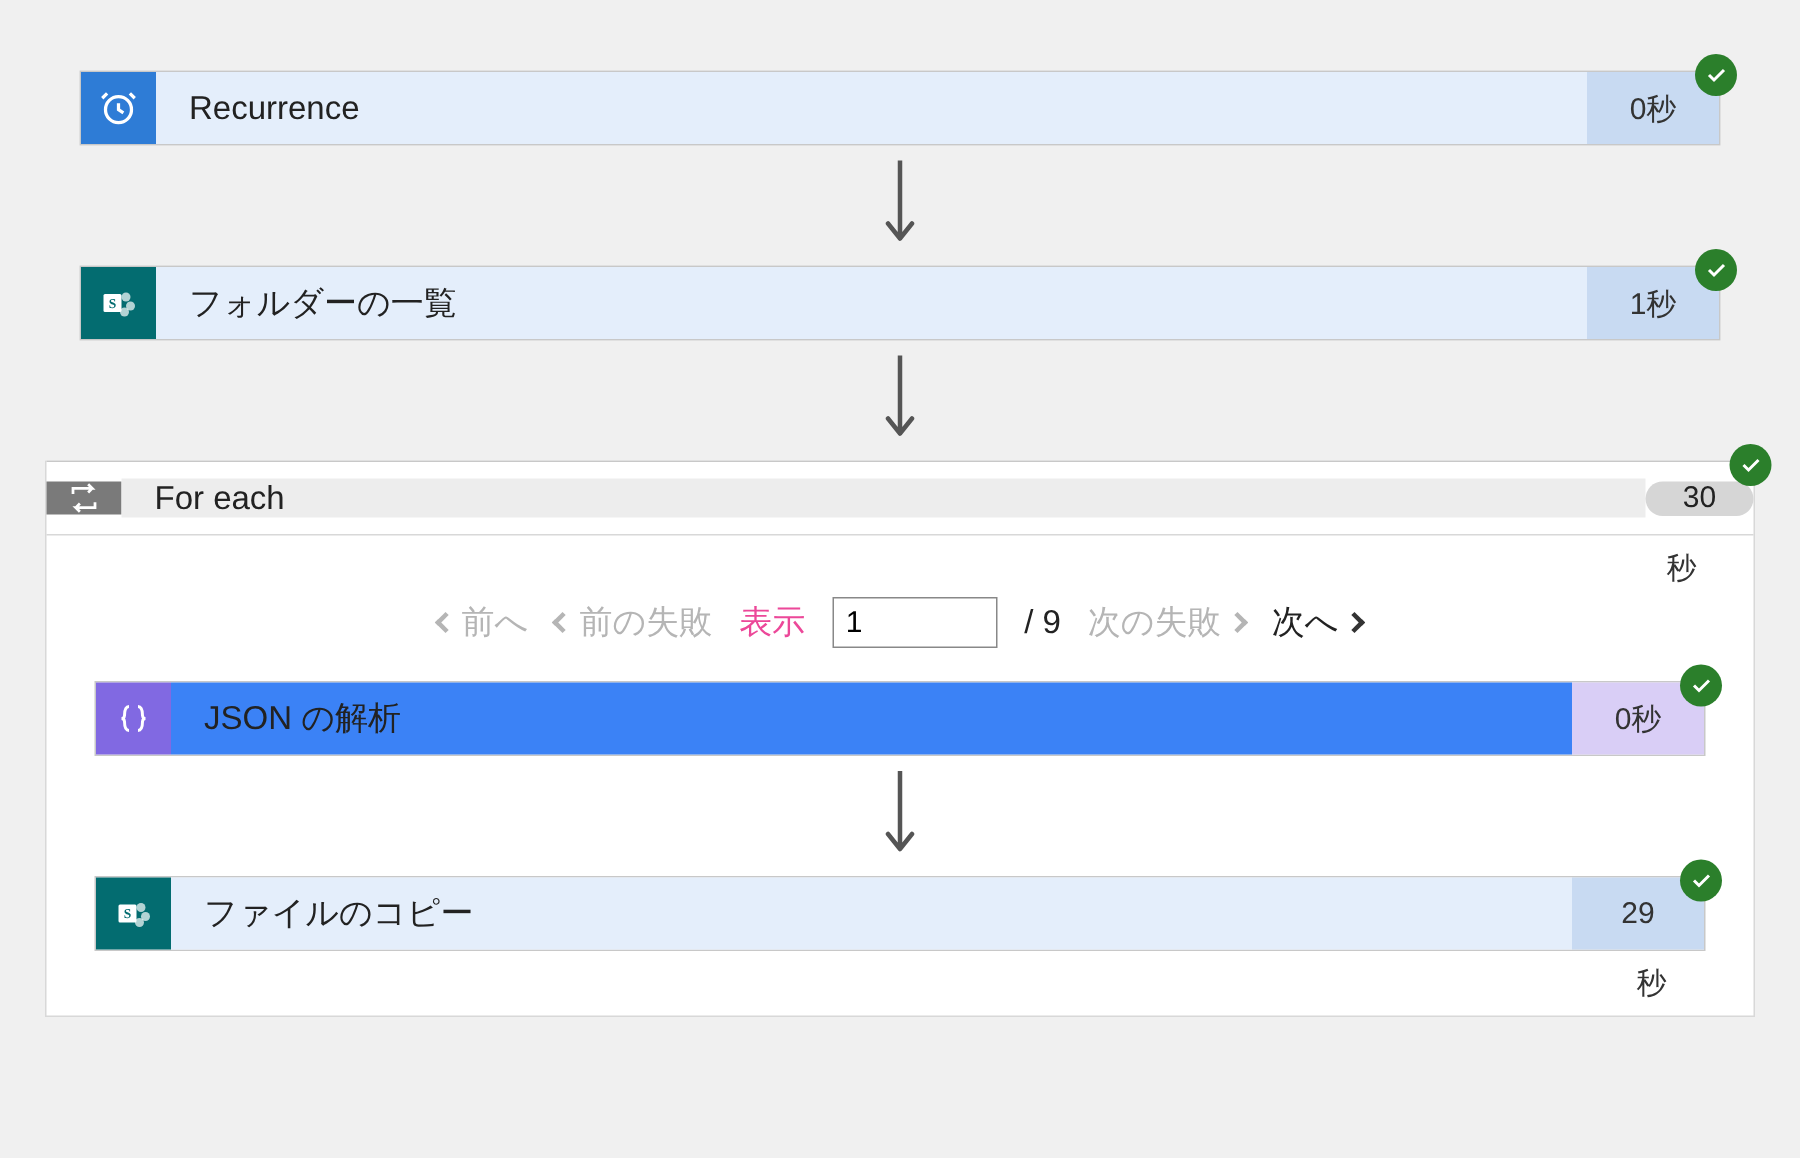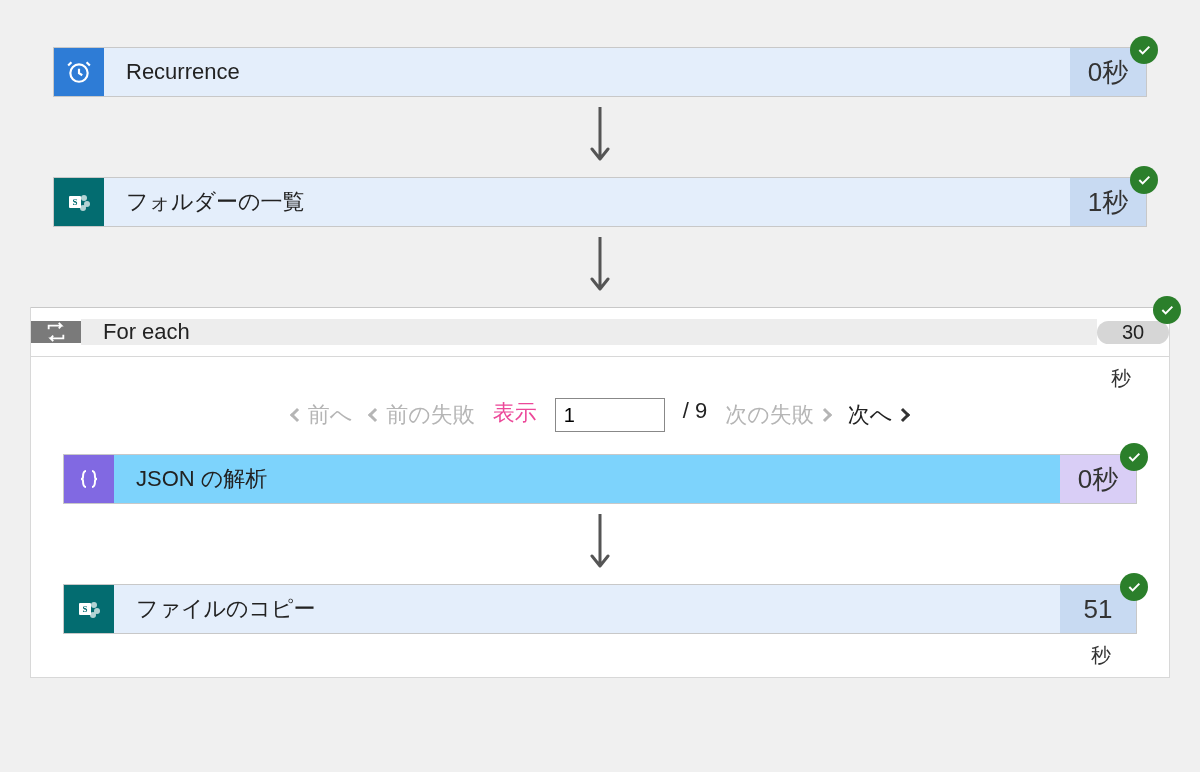--- a/index.html
+++ b/index.html
@@ -39,30 +39,30 @@
   .icon-gray { background: #7a7a7a; color: #fff; }
   .icon-purple { background: #8169e2; color: #fff; }
   .card .title {
     flex: 1;
     display: flex;
     align-items: center;
     padding-left: 22px;
     font-size: 22px;
   }
   .card .duration {
-    width: 76px;
-    display: flex;
-    align-items: center;
-    justify-content: center;
-    font-size: 26px;
+    width: 88px;
+    display: flex;
+    align-items: center;
+    justify-content: center;
+    font-size: 20px;
     color: #333;
   }
   .bg-blue-light   { background: #e4eefb; }
   .bg-blue-medium  { background: #c8daf2; }
-  .bg-purple-light { background: #7dd3fc; }
+  .bg-purple-light { background: #3b82f6; }
   .bg-purple-medium{ background: #d9cef6; }
 
   .status-badge {
     position: absolute;
     top: -12px;
     right: -12px;
     width: 28px;
     height: 28px;
     border-radius: 50%;
     background: #2b7f2b;
@@ -123,20 +123,21 @@
   }
   .unit-row {
     text-align: right;
     padding: 8px 38px 0 0;
     font-size: 20px;
     color: #333;
   }
   .pager {
     display: flex;
     justify-content: center;
+    align-items: center;
     gap: 18px;
     padding: 6px 0 22px 0;
     font-size: 22px;
   }
   .pager .nav {
     display: inline-flex;
     align-items: center;
     gap: 6px;
     cursor: pointer;
   }
@@ -287,21 +288,21 @@
       <div class="icon-box icon-teal">
         <svg width="24" height="24" viewBox="0 0 24 24" fill="#fff">
           <rect x="2" y="6" width="12" height="12" rx="1"></rect>
           <text x="8" y="15" font-size="9" font-family="Segoe UI" fill="#036c70" text-anchor="middle" font-weight="bold">S</text>
           <circle cx="17" cy="8" r="3" opacity="0.7"></circle>
           <circle cx="20" cy="14" r="3" opacity="0.7"></circle>
           <circle cx="16" cy="18" r="3" opacity="0.7"></circle>
         </svg>
       </div>
       <div class="title bg-blue-light">ファイルのコピー</div>
-      <div class="duration bg-blue-medium">51</div>
+      <div class="duration bg-blue-medium">29</div>
       <div class="status-badge">
         <svg width="16" height="16" viewBox="0 0 24 24" fill="none" stroke="#fff" stroke-width="3">
             <path d="M5 12l5 5L20 7"></path>
           </svg>
       </div>
     </div>
 
     <div class="unit-row" style="padding-right:58px">秒</div>
 
   </div>

